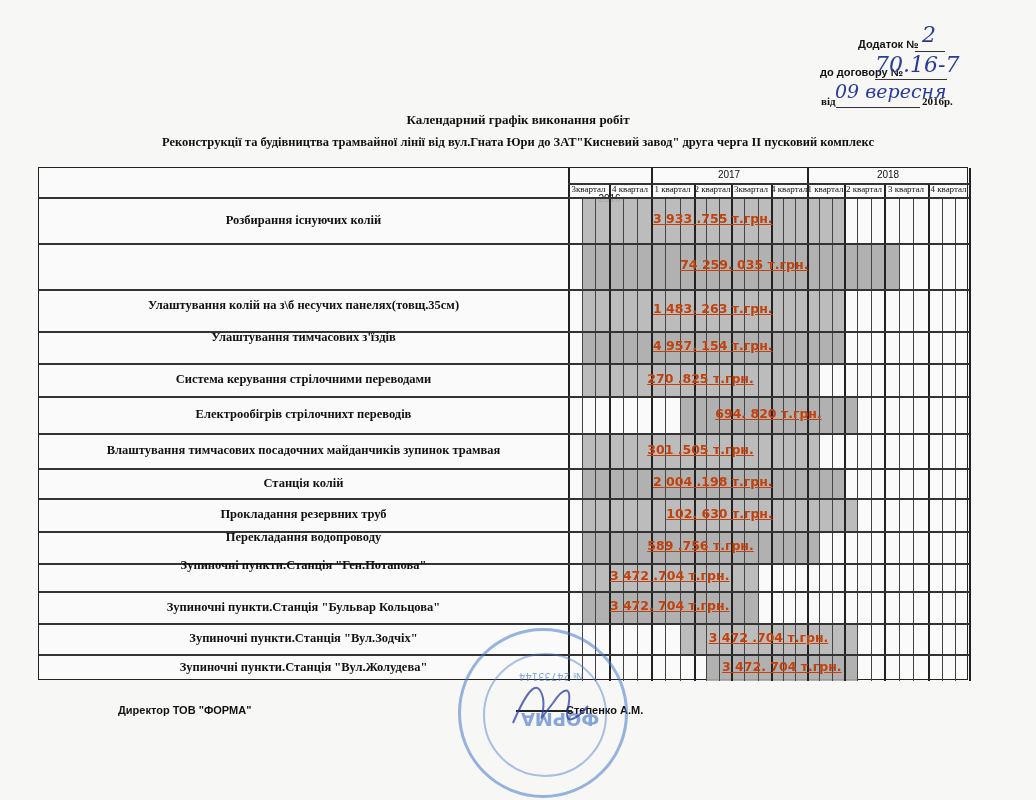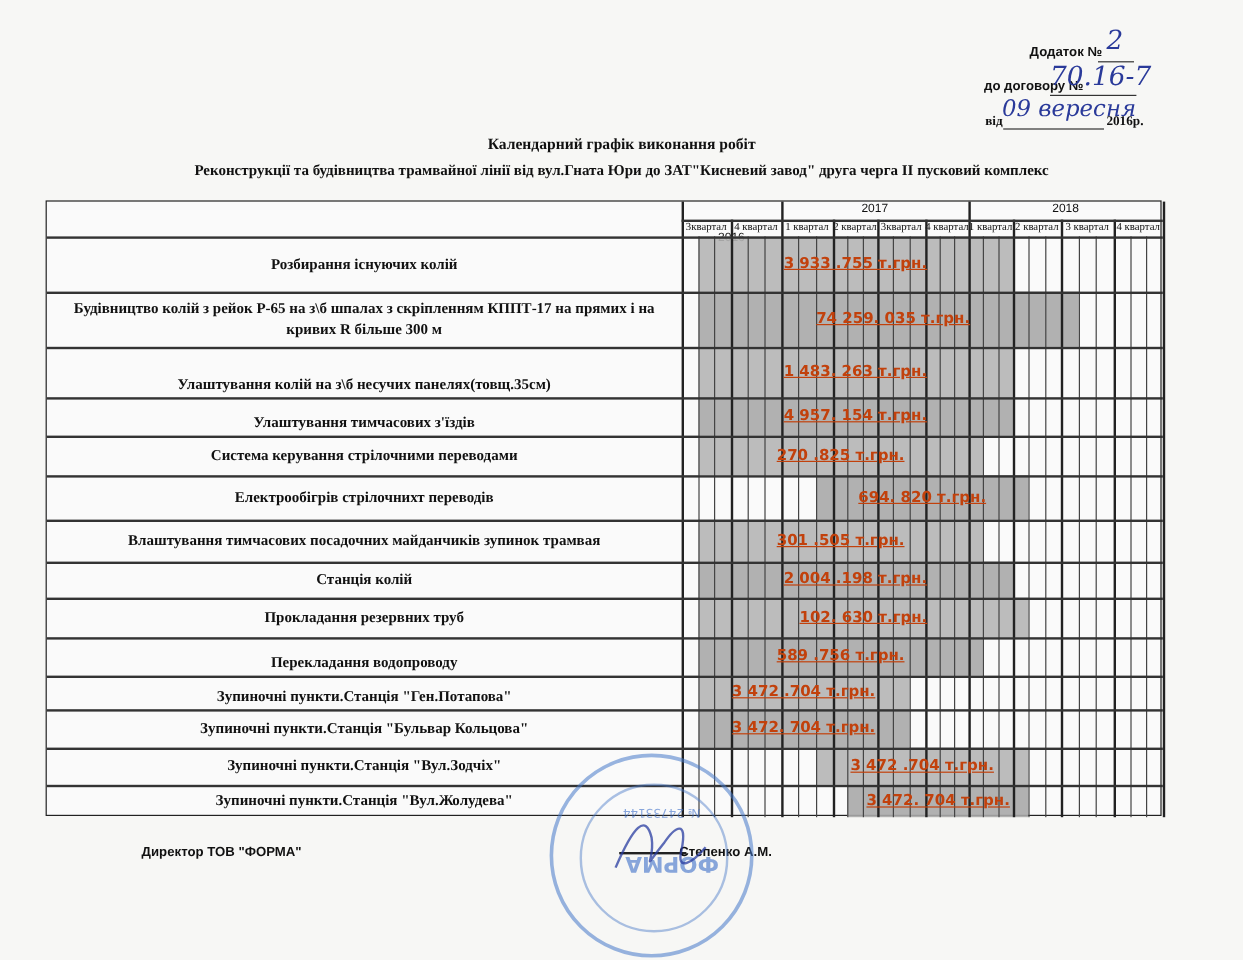--- a/index.html
+++ b/index.html
@@ -18,21 +18,21 @@
     position:absolute; left:38px; top:167px; width:930px; height:513px;
     border:1.5px solid #222; box-sizing:border-box; background:#fafafa;
   }
   .row-line { position:absolute; left:0; height:1.5px; background:#333; }
   .col-line { position:absolute; width:1.5px; background:#222; }
   .sub-line { position:absolute; width:1px; background:#444; }
   .name-cell {
     position:absolute; left:0; width:529px; display:flex; align-items:center; justify-content:center;
     text-align:center; font-weight:bold; font-size:12.5px; line-height:17px; padding:0 10px; box-sizing:border-box;
   }
-  .name-cell.bottom { align-items:flex-end; padding-bottom:2px; }
+  .name-cell.bottom { align-items:flex-end; padding-bottom:17px; }
   .year-cell, .q-cell {
     position:absolute; text-align:center; font-size:9px; white-space:nowrap; overflow:hidden;
   }
   .year-cell { font-family:"Liberation Sans", sans-serif; font-size:10px; line-height:14px; }
   .q-cell { font-family:"Liberation Serif", serif; line-height:13px; }
   .bar { position:absolute; background:#b5b5b5; opacity:0.9; }
   .bar-dark { background:#a9a9a9; }
   .amount {
     position:absolute; font-family:"DejaVu Sans", sans-serif; font-weight:bold; font-size:12.5px;
     text-decoration:underline; white-space:nowrap; color:#c2410c;
@@ -140,21 +140,20 @@
     <div class="row-line" style="top: 265px; left: 0px; width: 930px;"></div>
     <div class="row-line" style="top: 300px; left: 0px; width: 930px;"></div>
     <div class="row-line" style="top: 330px; left: 0px; width: 930px;"></div>
     <div class="row-line" style="top: 363px; left: 0px; width: 930px;"></div>
     <div class="row-line" style="top: 395px; left: 0px; width: 930px;"></div>
     <div class="row-line" style="top: 423px; left: 0px; width: 930px;"></div>
     <div class="row-line" style="top: 455px; left: 0px; width: 930px;"></div>
     <div class="row-line" style="top: 486px; left: 0px; width: 930px;"></div>
     <div class="name-cell" style="top: 29px; height: 46px;">Розбирання існуючих колій</div>
     <div class="amount" style="left: 613.833px; width: 120px; text-align: center; top: 43px;">3 933 .755 т.грн.</div>
-    <div class="name-cell" style="top: 75px; height: 46px;">Будівництво колій з рейок Р-65 на з\б шпалах з скріпленням КППТ-17 на прямих і на кривих R більше  300 м</div>
     <div class="amount" style="left: 641.167px; width: 120px; text-align: center; top: 89px;">74 259. 035 т.грн.</div>
     <div class="name-cell bottom" style="top: 121px; height: 42px;">Улаштування колій на з\б несучих панелях(товщ.35см)</div>
     <div class="amount" style="left: 613.833px; width: 120px; text-align: center; top: 133px;">1 483. 263 т.грн.</div>
     <div class="name-cell bottom" style="top: 163px; height: 32px;">Улаштування тимчасових з'їздів</div>
     <div class="amount" style="left: 613.833px; width: 120px; text-align: center; top: 170px;">4 957. 154 т.грн.</div>
     <div class="name-cell" style="top: 195px; height: 33px;">Система керування стрілочними переводами</div>
     <div class="amount" style="left: 601.5px; width: 120px; text-align: center; top: 202.5px;">270 .825 т.грн.</div>
     <div class="name-cell" style="top: 228px; height: 37px;">Електрообігрів стрілочнихт переводів</div>
     <div class="amount" style="left: 669.5px; width: 120px; text-align: center; top: 237.5px;">694. 820 т.грн.</div>
     <div class="name-cell" style="top: 265px; height: 35px;">Влаштування тимчасових посадочних майданчиків зупинок трамвая</div>

